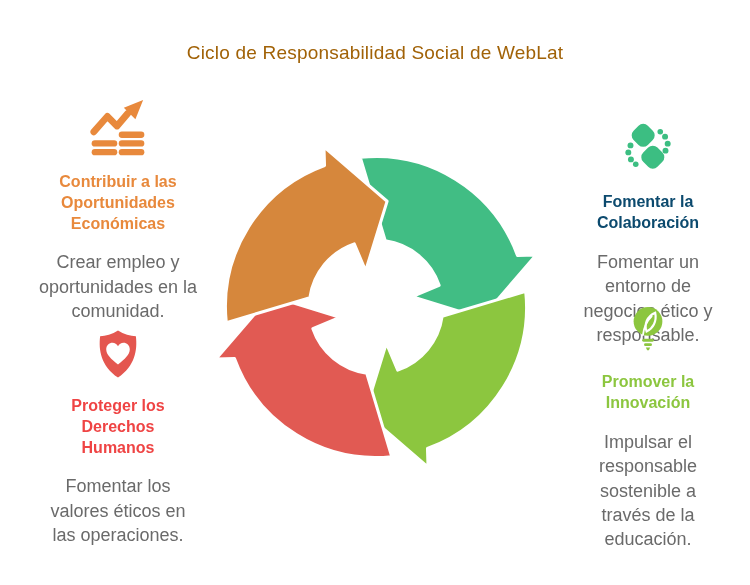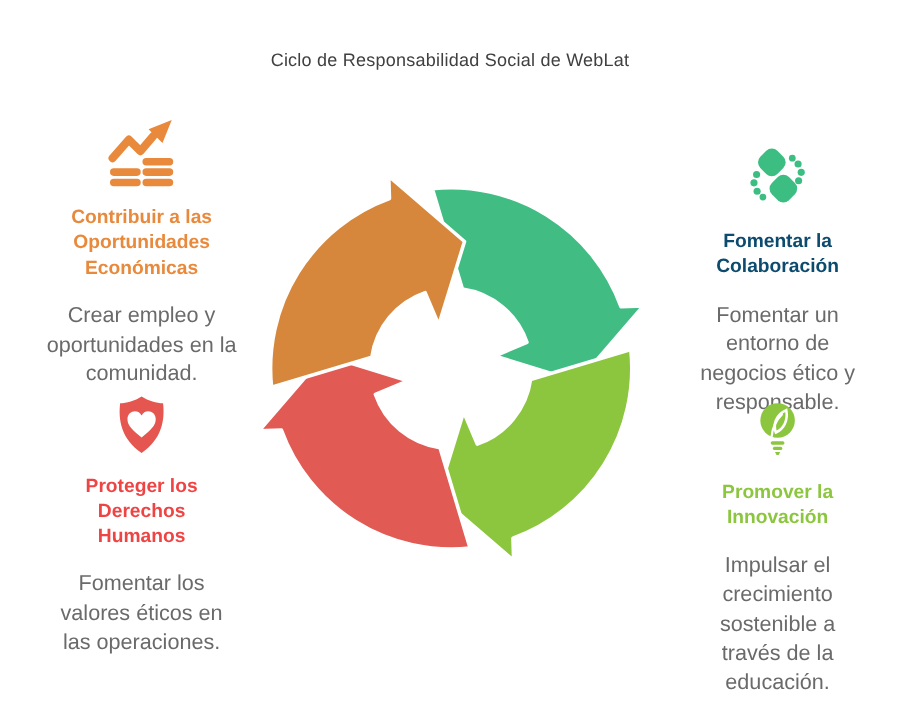--- a/index.html
+++ b/index.html
@@ -1,34 +1,34 @@
 <!DOCTYPE html>
 <html><head>
 <meta charset="utf-8">
 <style>
   html,body{margin:0;padding:0;background:#fff;}
   .page{position:relative;width:750px;height:585px;background:#ffffff;overflow:hidden;
         font-family:"Liberation Sans","DejaVu Sans",sans-serif;}
   .page-title{position:absolute;top:42px;left:0;width:100%;text-align:center;
-        font-size:15px;color:#404040;letter-spacing:.2px;}
+        font-size:19px;color:#a16207;letter-spacing:.2px;}
   .col{position:absolute;text-align:center;}
   .col .icon-wrap{display:block;margin:0 auto 6px auto;line-height:0;}
   .col .heading{margin:16px auto;font-size:16px;font-weight:bold;line-height:1.3;}
   .col .body{margin:13px auto 0 auto;font-size:18px;line-height:1.36;color:#6A6A6A;}
   
   .col-economic{left:30px;top:98px;width:176px;}
   .col-economic .heading{max-width:170px;}
   .col-economic .body{max-width:172px;}
   .col-rights{left:30px;top:328px;width:176px;}
   .col-rights .heading{max-width:126px;}
   .col-rights .body{max-width:158px;margin-top:16px;}
   .col-collab{left:557px;top:120px;width:182px;}
   .col-collab .heading{max-width:162px;}
   .col-collab .body{max-width:152px;text-align:center;}
-  .col-innov{left:557px;top:333px;width:182px;}
+  .col-innov{left:557px;top:304px;width:182px;}
   .col-innov .heading{max-width:162px;}
   .col-innov .body{max-width:142px;}
   .cycle{position:absolute;left:201px;top:132px;width:350px;height:350px;}
 </style>
 </head>
 <body>
 
 <div class="page">
 
   <div class="page-title">Ciclo de Responsabilidad Social de WebLat</div>
@@ -102,16 +102,16 @@
         <path d="M30 38 C26.5 29 30 17 42 12 C44.5 24 39 34 30 38 Z" fill="none" stroke="#ffffff" stroke-width="3"></path>
         <path d="M25 43 C26 33 30 24 37 17" fill="none" stroke="#ffffff" stroke-width="2.6" stroke-linecap="round"></path>
         <g fill="currentColor">
           <rect x="24" y="48" width="16" height="4.2" rx="2.1"></rect>
           <rect x="26.5" y="54.5" width="11" height="3.8" rx="1.9"></rect>
           <path d="M29 60.5 L35 60.5 L33.2 64 L30.8 64 Z"></path>
         </g>
       </svg>
     </span>
     <h2 class="heading" style="color: rgb(140, 198, 63);">Promover la Innovación</h2>
-    <p class="body">Impulsar el crecimiento sostenible a través de la educación.</p>
+    <p class="body">Impulsar el responsable sostenible a través de la educación.</p>
   </div>
 
 </div>
 
 </body></html>

